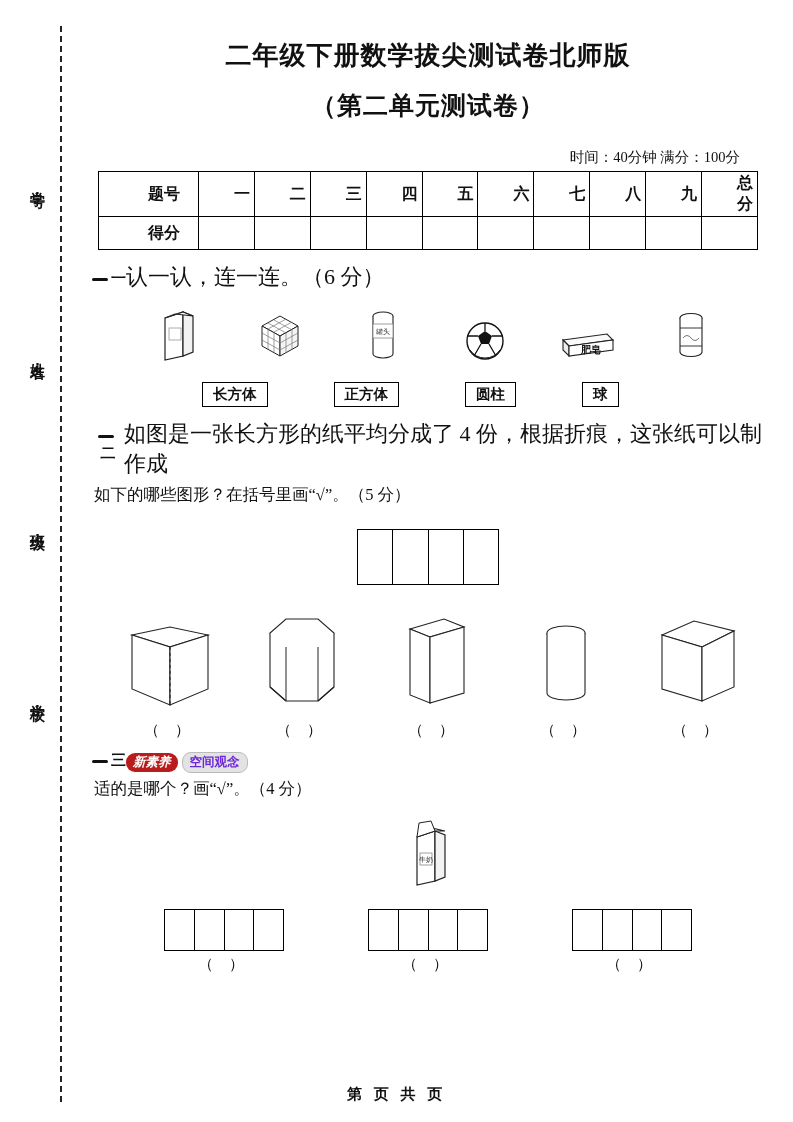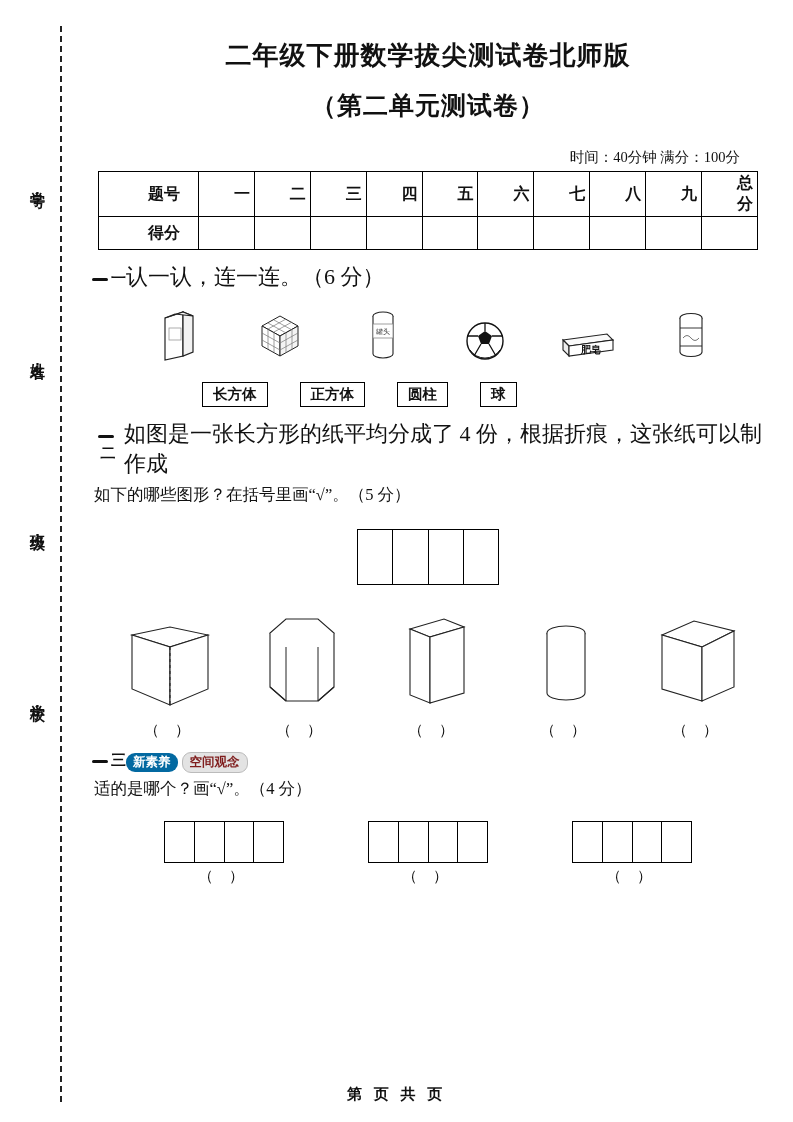--- a/index.html
+++ b/index.html
@@ -104,34 +104,34 @@
   .qtext2 { font-size: 16.5px; line-height: 32px; margin-left: 2px;}
   .tag {
     display: inline-block;
     border-radius: 9px;
     padding: 1px 7px;
     font-size: 12.5px;
     margin-right: 4px;
     vertical-align: middle;
     font-weight: bold;
   }
-  .tag-dark { background: #0369a1; color: #fff; }
-  .tag-light { background: #e3e3e3; color: #7f1d1d; border: 1px solid #bbb;}
+  .tag-dark { background: #b91c1c; color: #fff; font-style: italic; }
+  .tag-light { background: #e3e3e3; color: #6d28d9; border: 1px solid #bbb;}
   .objects-row {
     display: flex;
     justify-content: space-between;
     margin: 14px 36px 0 48px;
     align-items: flex-end;
     height: 60px;
   }
   .obj { width: 74px; text-align: center; }
   .labels-row {
     display: flex;
     margin: 16px 0 0 110px;
-    gap: 32px;
+    gap: 66px;
   }
   .lbl {
     border: 1px solid #000;
     padding: 2px 10px;
     font-size: 14.5px;
     font-weight: bold;
   }
   .grid4 {
     margin: 18px auto 0 auto;
     width: 140px; height: 54px;
@@ -359,20 +359,30 @@
       <span class="paren">（    ）</span>
     </div>
 
     <div class="qline">
       <span class="qnum"><span class="bar"></span><span>三</span></span>
       <span class="tag tag-dark">新素养</span>
       <span class="tag tag-light">空间观念</span>
     </div>
     <div class="qtext2">适的是哪个？画“√”。（4 分）</div>
 
+    <div class="milk-wrap">
+      <svg width="46" height="70" viewBox="0 0 46 70">
+        <polygon points="12,18 30,12 30,62 12,66" fill="#fff" stroke="#222" stroke-width="1.2"></polygon>
+        <polygon points="30,12 40,16 40,58 30,62" fill="#f3f3f3" stroke="#222" stroke-width="1.2"></polygon>
+        <polygon points="12,18 22,8 40,12 30,12" fill="#fafafa" stroke="#222" stroke-width="1.2"></polygon>
+        <polygon points="14,4 26,2 30,12 12,18" fill="#fff" stroke="#222" stroke-width="1"></polygon>
+        <rect x="15" y="34" width="12" height="12" fill="none" stroke="#888" stroke-width="0.8"></rect>
+        <text x="21" y="43" font-size="7" text-anchor="middle" fill="#333" font-family="'Liberation Serif',serif">牛奶</text>
+      </svg>
+    </div>
 
     <div class="nets-row">
       <div class="net">
           <div></div>
           <div></div>
           <div></div>
           <div></div>
         </div>
       <div class="net">
           <div></div>

